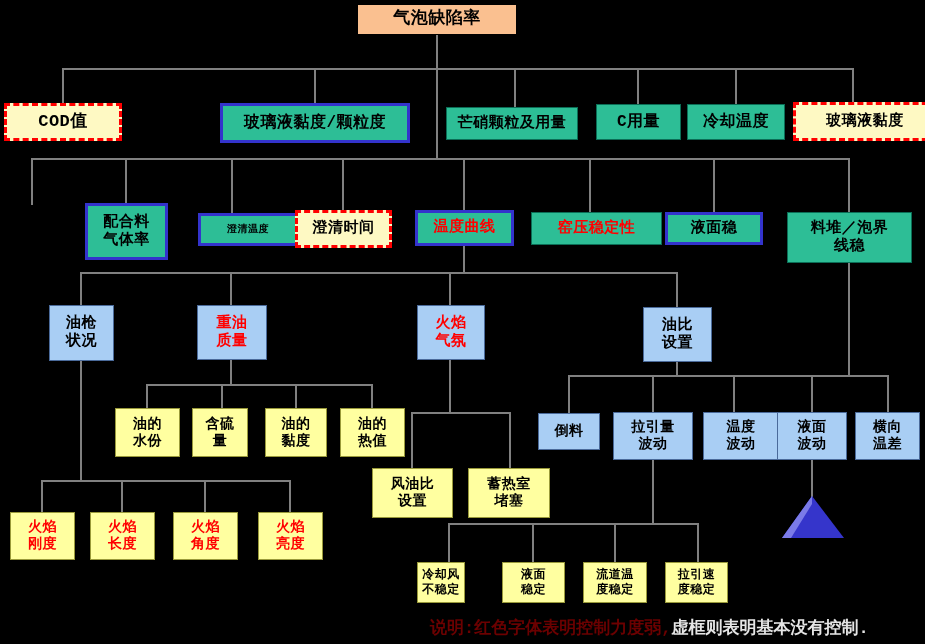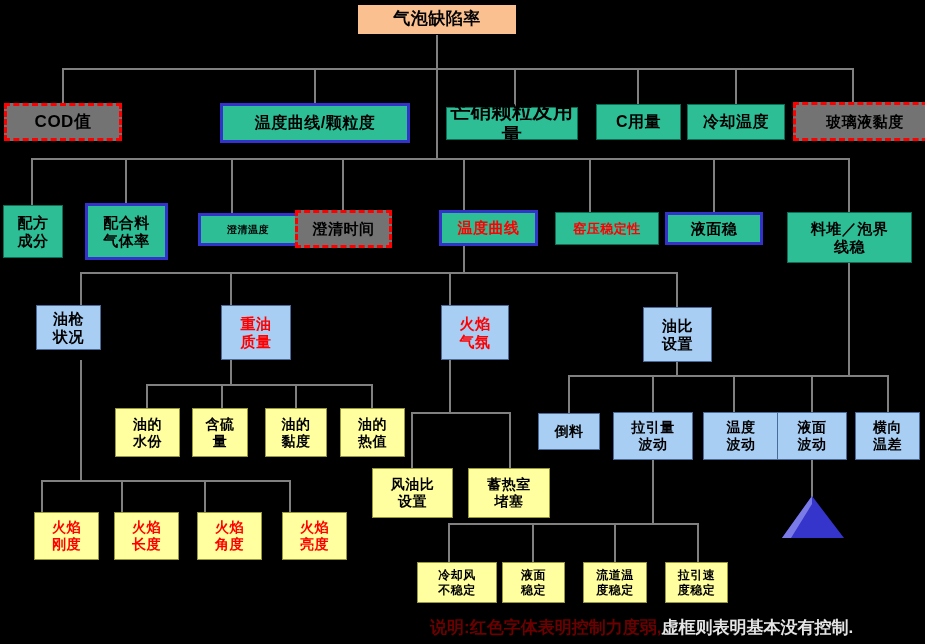--- a/index.html
+++ b/index.html
@@ -1,30 +1,30 @@
 <!DOCTYPE html>
 <html><head>
 <meta charset="utf-8">
 <style>
   html,body{margin:0;padding:0;background:#000;}
   #stage{
     position:relative;width:925px;height:644px;background:#000;overflow:hidden;
-    font-family:Liberation Sans, sans-serif;font-weight:bold;
+    font-family:Liberation Mono, monospace;font-weight:bold;
   }
   .box{
     position:absolute;box-sizing:border-box;display:flex;align-items:center;justify-content:center;
     text-align:center;color:#000;white-space:pre-line;line-height:1.18;letter-spacing:0.5px;
   }
   .green{background:#2DBE96;border:1px solid #0b6e56;}
   .green-blue{background:#2DBE96;border:3px solid #3333CC;}
-  .green-reddash{background:#737373;border:3px dashed #FF0000;}
+  .green-reddash{background:#fef9c3;border:3px dashed #FF0000;}
   .blue{background:#A9CEF4;border:1px solid #4a6a9a;}
   .yellow{background:#FFFFA0;border:1px solid #99993a;}
   .root{background:#FAC090;border:1px solid #000;}
-  .red-text{color:#FF0000;margin-left:24px;}
+  .red-text{color:#FF0000;}
   .vl,.hl{position:absolute;background:#808080;}
   .vl{width:2px;}
   .hl{height:2px;}
   #caption{
     position:absolute;left:430px;top:616px;width:492px;font-size:17px;white-space:nowrap;
   }
   #caption .cap-red{color:#6B0000;}
   #caption .cap-blue{color:#e5e5e5;}
   .tri{position:absolute;left:780px;top:494px;}
 </style>
@@ -86,39 +86,37 @@
     <div class="vl" style="left:448px;top:523px;height:39px"></div>
     <div class="vl" style="left:532px;top:523px;height:39px"></div>
     <div class="vl" style="left:614px;top:523px;height:39px"></div>
     <div class="vl" style="left:697px;top:523px;height:39px"></div>
     <div class="vl" style="left:811px;top:460px;height:38px"></div>
   </div>
 
   <div class="box root" style="left:357px;top:4px;width:160px;height:31px;font-size:17px">气泡缺陷率</div>
 
   <div class="box green-reddash" style="left:4px;top:103px;width:118px;height:38px;font-size:17px">COD值</div>
-  <div class="box green-blue" style="left:220px;top:103px;width:190px;height:40px;font-size:16px">温度曲线/颗粒度</div>
-  <div class="box green" style="left:446px;top:107px;width:132px;height:33px;font-size:20px">芒硝颗粒及用量</div>
+  <div class="box green-blue" style="left:220px;top:103px;width:190px;height:40px;font-size:16px">玻璃液黏度/颗粒度</div>
+  <div class="box green" style="left:446px;top:107px;width:132px;height:33px;font-size:15px">芒硝颗粒及用量</div>
   <div class="box green" style="left:596px;top:104px;width:85px;height:36px;font-size:16px">C用量</div>
   <div class="box green" style="left:687px;top:104px;width:98px;height:36px;font-size:16px">冷却温度</div>
   <div class="box green-reddash" style="left:793px;top:102px;width:144px;height:39px;font-size:15px">玻璃液黏度</div>
 
-  <div class="box green" style="left:3px;top:205px;width:60px;height:53px;font-size:15px">配方
-成分</div>
   <div class="box green-blue" style="left:85px;top:203px;width:83px;height:57px;font-size:15px">配合料
 气体率</div>
   <div class="box green-blue" style="left:198px;top:213px;width:100px;height:33px;font-size:10px">澄清温度</div>
   <div class="box green-reddash" style="left:295px;top:210px;width:97px;height:38px;font-size:15px">澄清时间</div>
   <div class="box green-blue red-text" style="left:415px;top:210px;width:99px;height:36px;font-size:15px">温度曲线</div>
-  <div class="box green red-text" style="left:531px;top:212px;width:104px;height:33px;font-size:13px">窑压稳定性</div>
+  <div class="box green red-text" style="left:531px;top:212px;width:131px;height:33px;font-size:15px">窑压稳定性</div>
   <div class="box green-blue" style="left:665px;top:212px;width:98px;height:33px;font-size:15px">液面稳</div>
   <div class="box green" style="left:787px;top:212px;width:125px;height:51px;font-size:15px">料堆／泡界
 线稳</div>
 
-  <div class="box blue" style="left:36px;top:305px;width:65px;height:45px;font-size:15px">油枪
+  <div class="box blue" style="left:49px;top:305px;width:65px;height:56px;font-size:15px">油枪
 状况</div>
   <div class="box blue red-text" style="left:197px;top:305px;width:70px;height:55px;font-size:15px">重油
 质量</div>
   <div class="box blue red-text" style="left:417px;top:305px;width:68px;height:55px;font-size:15px">火焰
 气氛</div>
   <div class="box blue" style="left:643px;top:307px;width:69px;height:55px;font-size:15px">油比
 设置</div>
 
   <div class="box yellow" style="left:115px;top:408px;width:65px;height:49px;font-size:14px">油的
 水份</div>
@@ -146,21 +144,21 @@
 
   <div class="box yellow red-text" style="left:10px;top:512px;width:65px;height:48px;font-size:14px">火焰
 刚度</div>
   <div class="box yellow red-text" style="left:90px;top:512px;width:65px;height:48px;font-size:14px">火焰
 长度</div>
   <div class="box yellow red-text" style="left:173px;top:512px;width:65px;height:48px;font-size:14px">火焰
 角度</div>
   <div class="box yellow red-text" style="left:258px;top:512px;width:65px;height:48px;font-size:14px">火焰
 亮度</div>
 
-  <div class="box yellow" style="left:417px;top:562px;width:80px;height:41px;font-size:12px">冷却风
+  <div class="box yellow" style="left:417px;top:562px;width:48px;height:41px;font-size:12px">冷却风
 不稳定</div>
   <div class="box yellow" style="left:502px;top:562px;width:63px;height:41px;font-size:12px">液面
 稳定</div>
   <div class="box yellow" style="left:583px;top:562px;width:64px;height:41px;font-size:12px">流道温
 度稳定</div>
   <div class="box yellow" style="left:665px;top:562px;width:63px;height:41px;font-size:12px">拉引速
 度稳定</div>
 
   <svg class="tri" width="66" height="46" viewBox="0 0 66 46">
     <polygon points="32,2 64,44 2,44" fill="#3535CB"></polygon>

